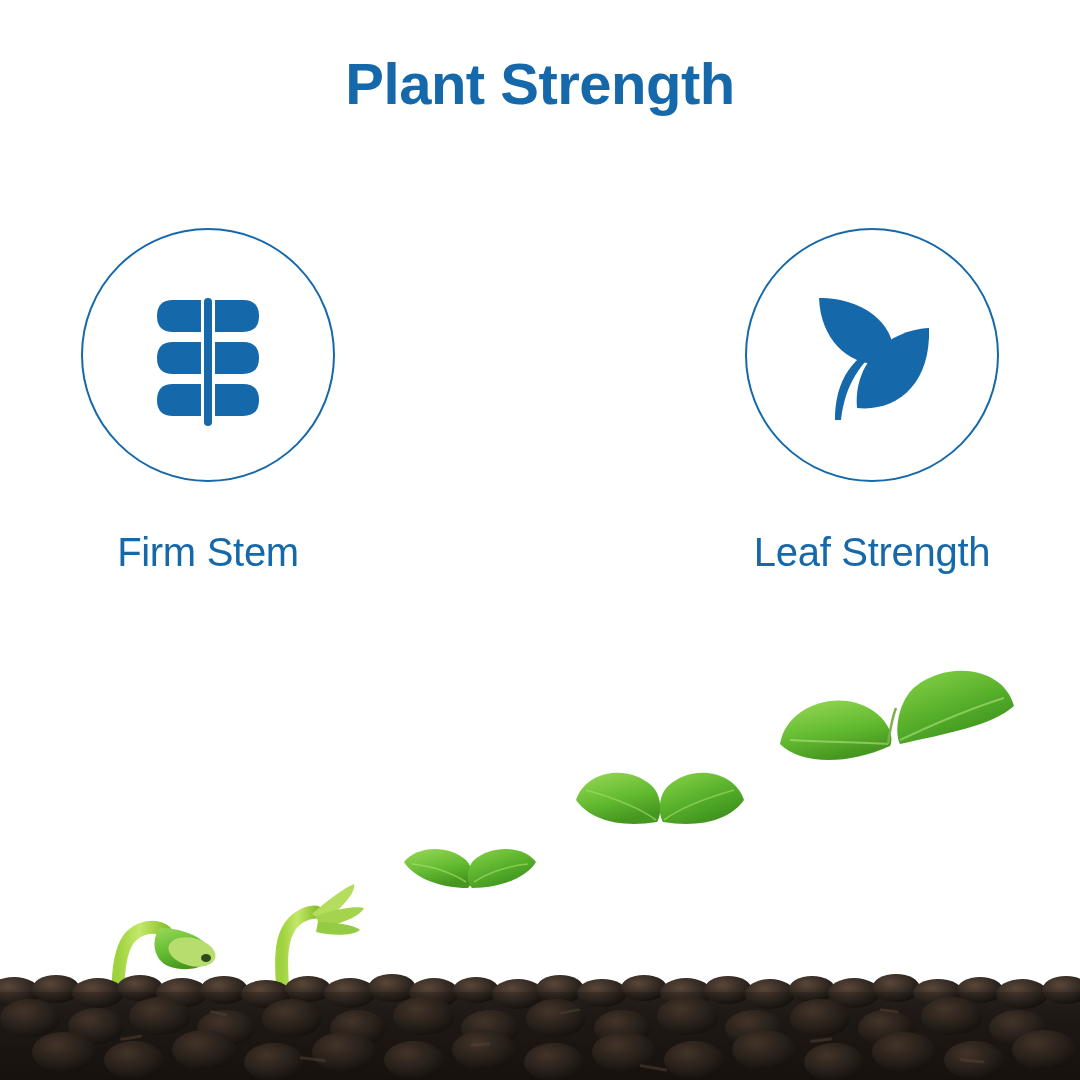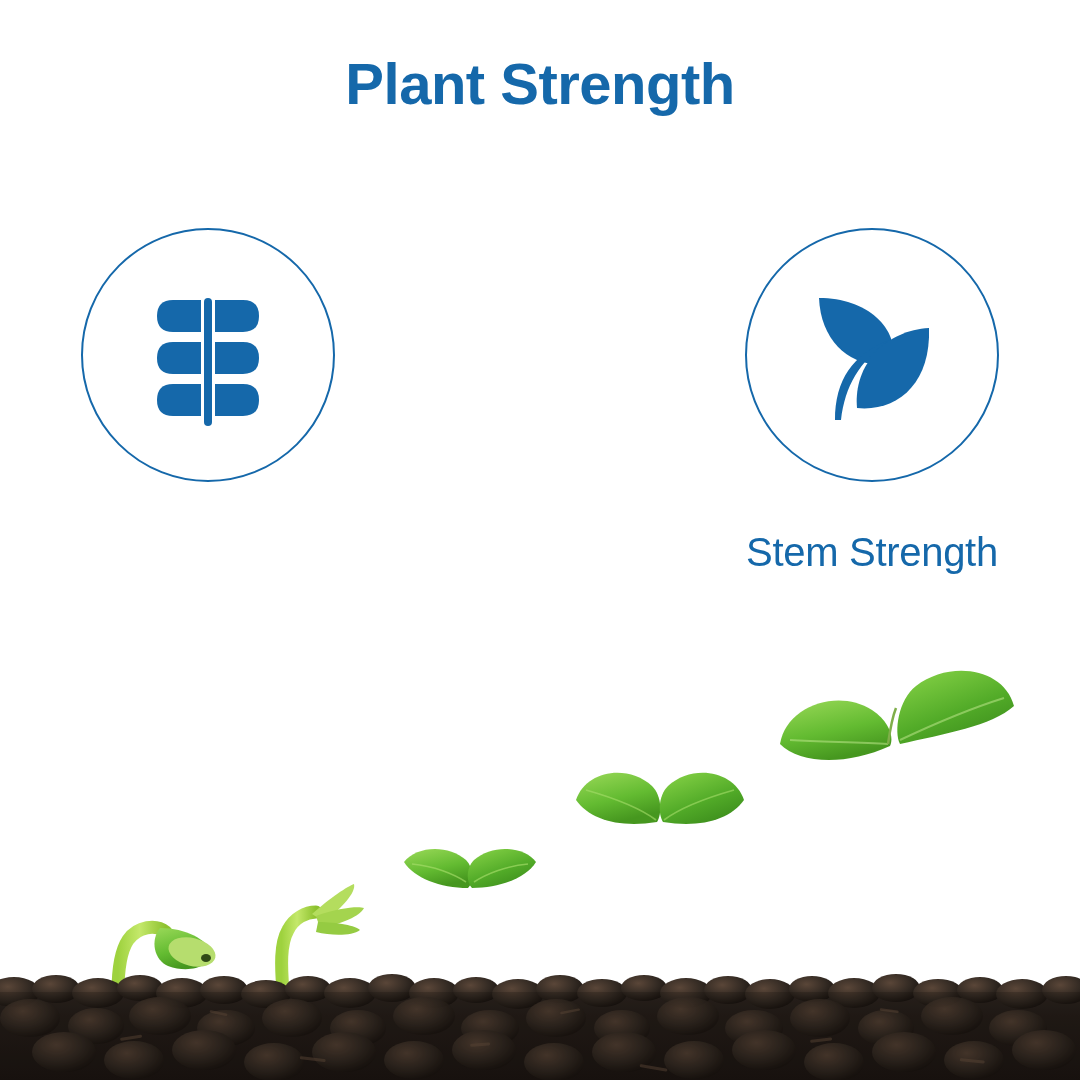--- a/index.html
+++ b/index.html
@@ -94,38 +94,39 @@
               <path d="M58 62 L30 62 Q14 62 14 78 Q14 94 30 94 L58 94 Z"></path>
               <path d="M58 104 L30 104 Q14 104 14 120 Q14 136 30 136 L58 136 Z"></path>
 
               <path d="M72 20 L100 20 Q116 20 116 36 Q116 52 100 52 L72 52 Z"></path>
               <path d="M72 62 L100 62 Q116 62 116 78 Q116 94 100 94 L72 94 Z"></path>
               <path d="M72 104 L100 104 Q116 104 116 120 Q116 136 100 136 L72 136 Z"></path>
             </g>
           </svg>
         </span>
       </div>
+      <div class="feature-label">Firm Stem</div>
     </div>
 
     <div class="feature">
       <div class="circle">
         <span>
           <svg width="150" height="150" viewBox="0 0 150 150">
             <g fill="#1568aa">
 
               <path d="M22 18 C 70 18, 102 48, 96 82 C 60 92, 24 66, 22 18 Z"></path>
 
               <path d="M132 48 C 134 104, 100 132, 60 128 C 56 84, 90 50, 132 48 Z"></path>
 
               <path d="M38 140 C 38 100, 56 74, 92 60 C 62 82, 48 106, 44 140 Z"></path>
             </g>
           </svg>
         </span>
       </div>
-      <div class="feature-label">Stem Strength</div>
+      <div class="feature-label">Leaf Strength</div>
     </div>
 
 
   </div>
 
   <div class="photo">
     <svg width="1080" height="440" viewBox="0 0 1080 440">
       <defs>
         <linearGradient id="leafA" x1="0" y1="0" x2="0.4" y2="1">
           <stop offset="0%" stop-color="#9ad958"></stop>

